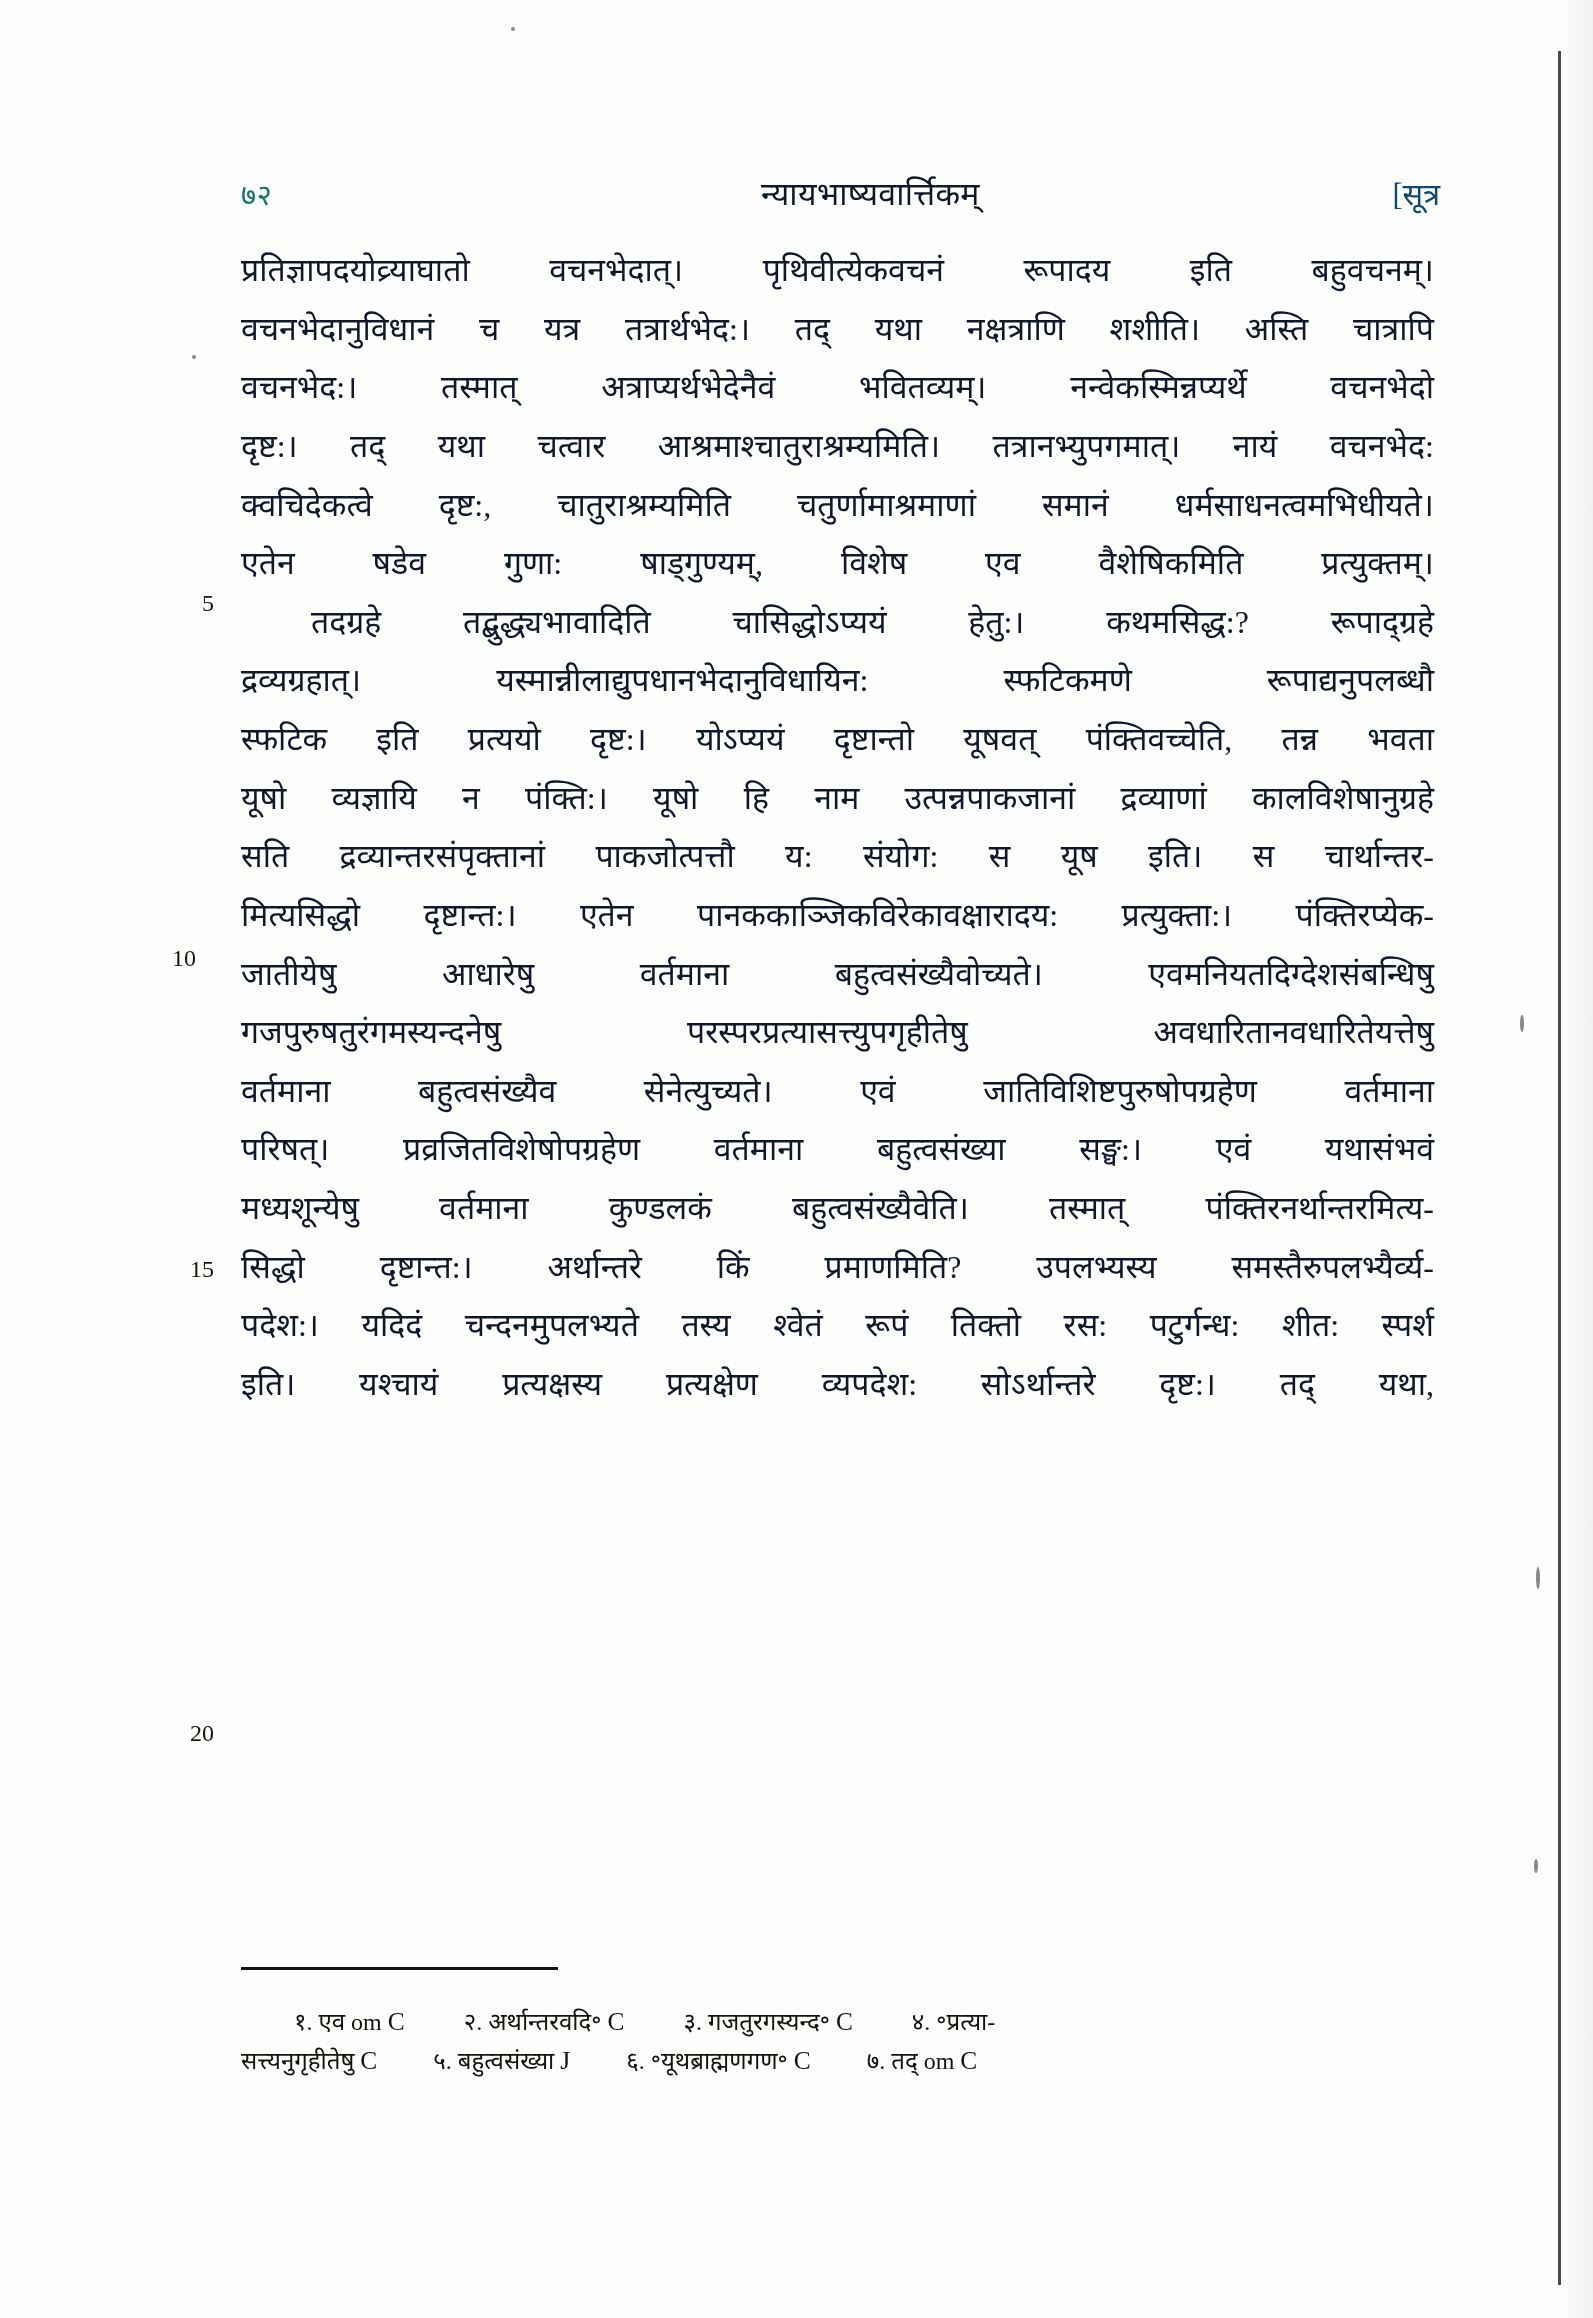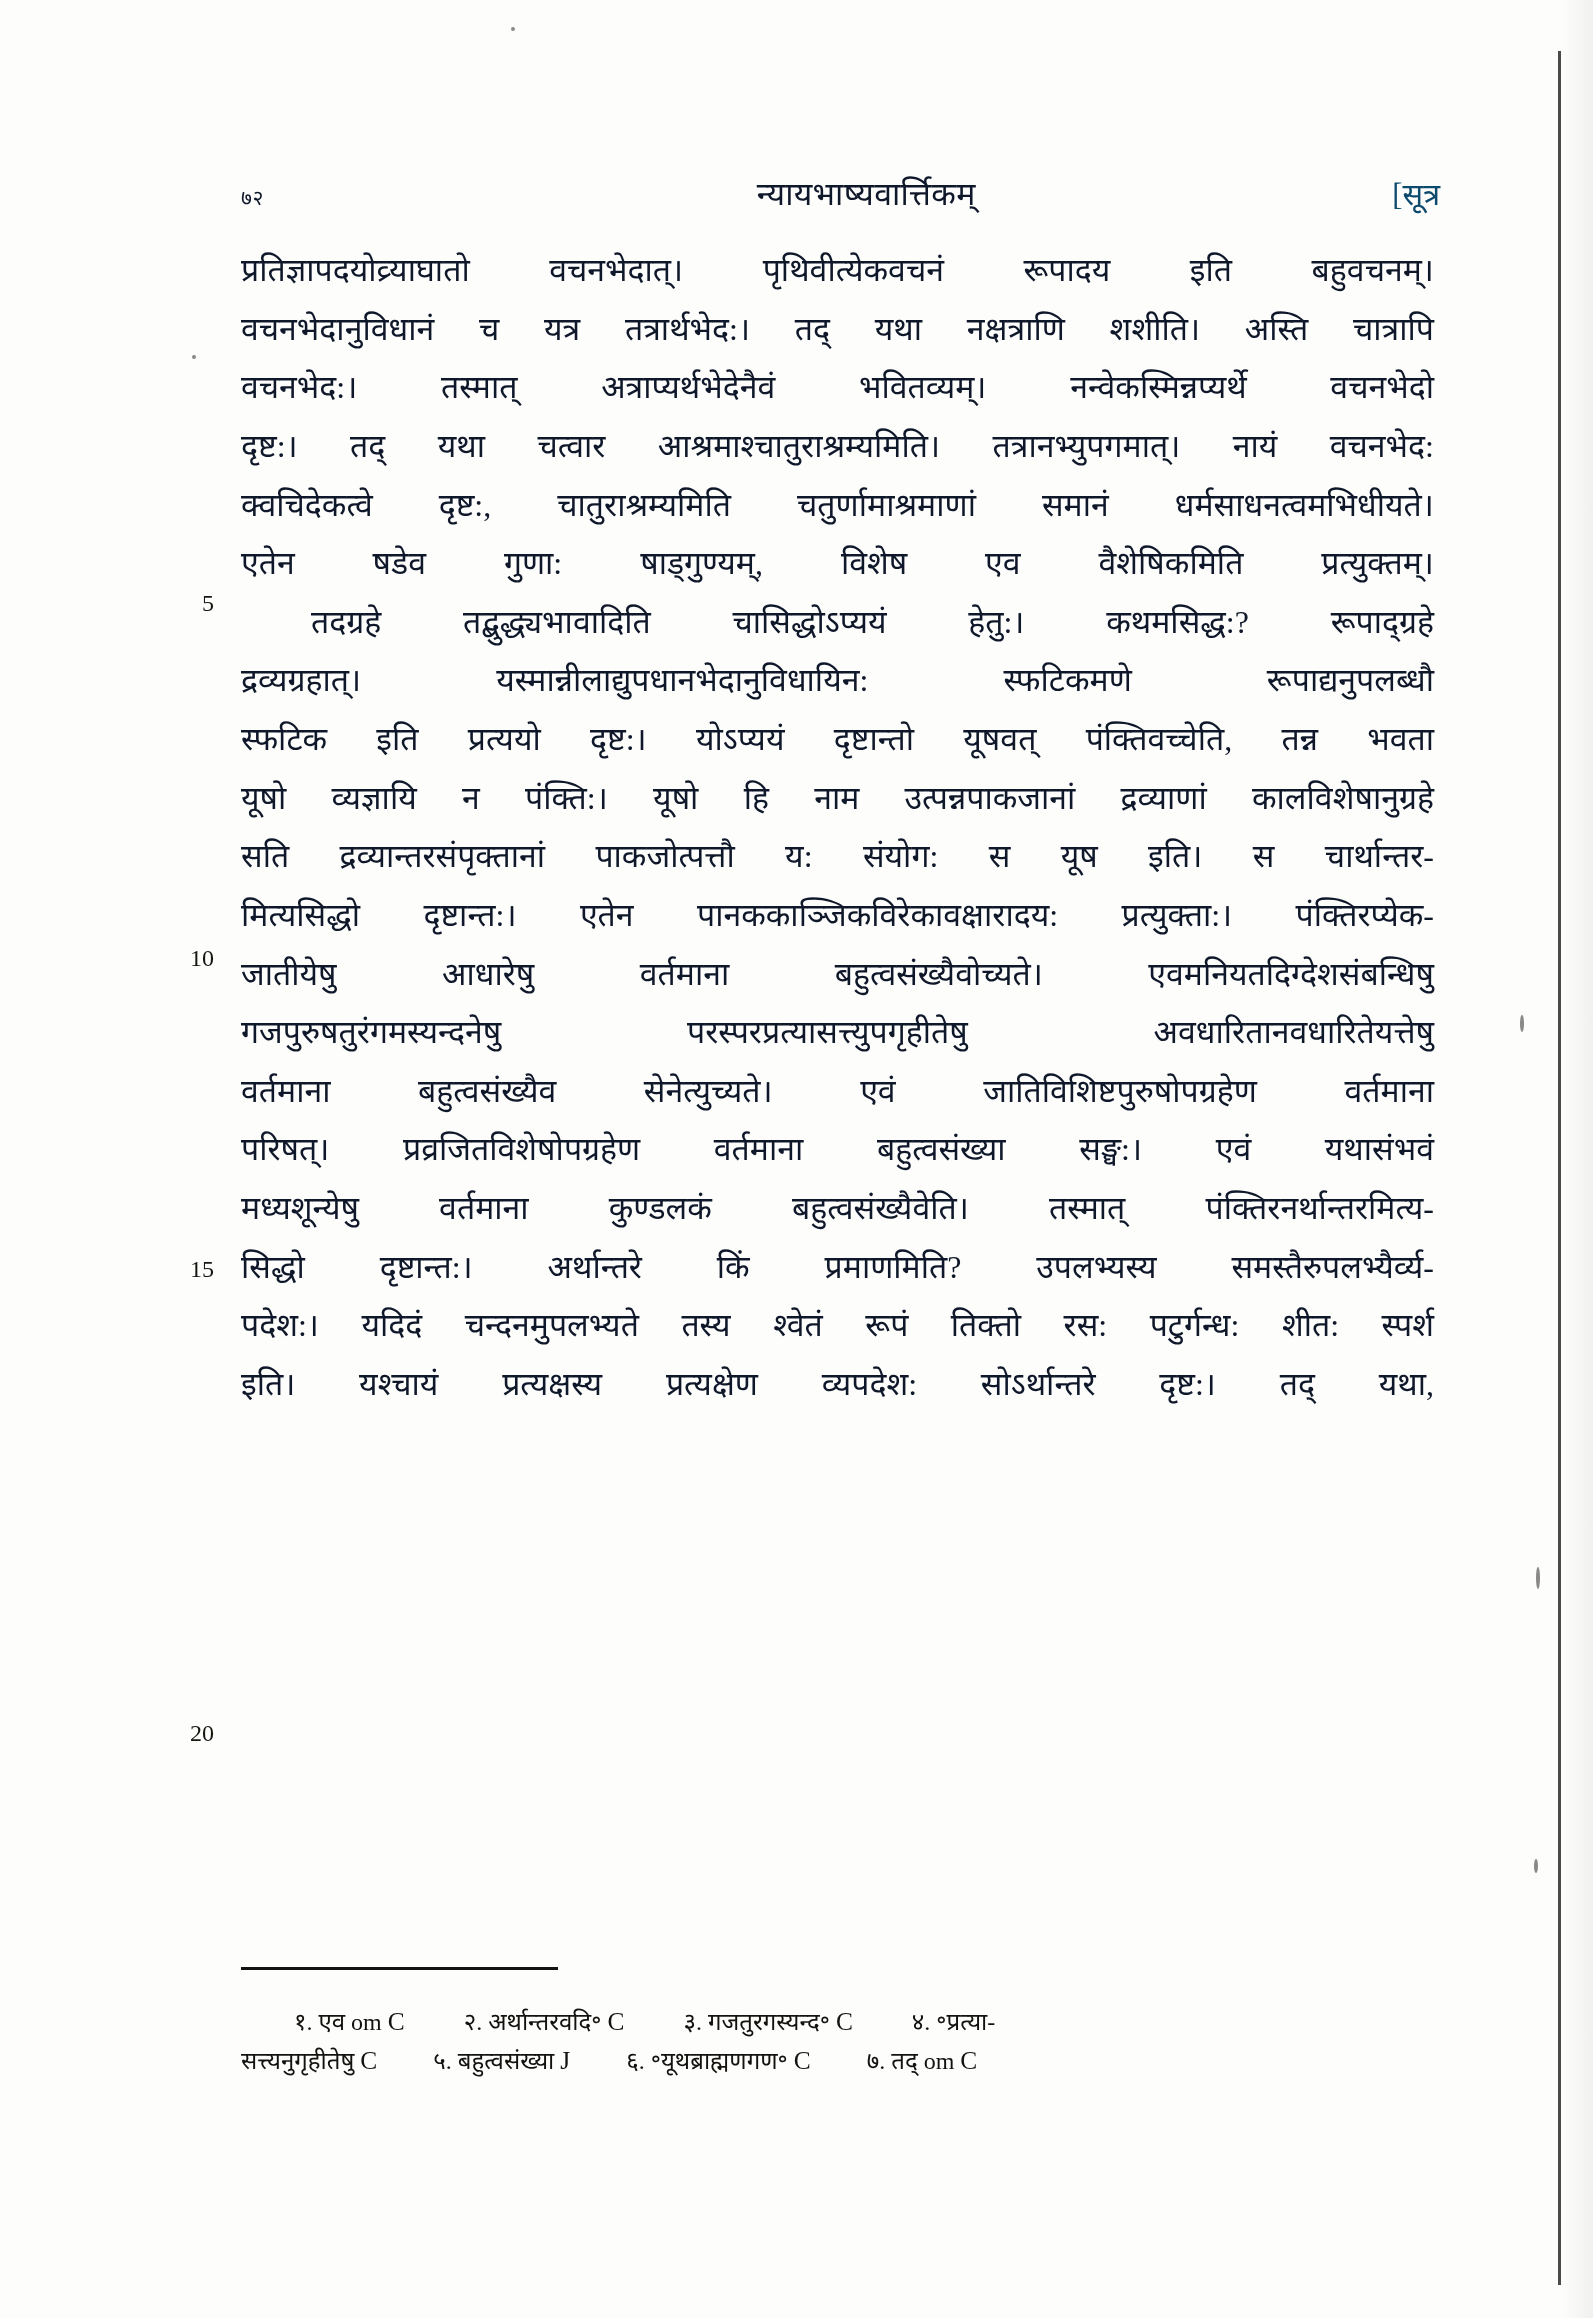--- a/index.html
+++ b/index.html
@@ -47,22 +47,22 @@
     position: absolute;
     left: 241px;
     top: 171px;
     width: 1199px;
     display: flex;
     align-items: baseline;
     justify-content: space-between;
     font-family: "Liberation Serif", serif;
   }
   .folio {
-    font-size: 21px;
-    color: #0f172a;
+    font-size: 29px;
+    color: #0f766e;
     letter-spacing: 0.6px;
   }
   .running-title {
     font-size: 32px;
     color: #0f172a;
     margin-left: 76px;
     letter-spacing: 0.3px;
   }
   .header-right {
     font-size: 30.5px;
@@ -95,21 +95,21 @@
   
   .linenum {
     position: absolute;
     width: 57px;
     text-align: right;
     font-size: 24px;
     color: #17150f;
     font-family: "Liberation Serif", serif;
   }
   .ln5  { left: 157px; top: 590px; }
-  .ln10 { left: 157px; top: 945px; }
+  .ln10 { left: 139px; top: 945px; }
   .ln15 { left: 157px; top: 1256px; }
   .ln20 { left: 157px; top: 1720px; }
   
   .fn-rule {
     position: absolute;
     left: 241px;
     top: 1967px;
     width: 317px;
     height: 2.5px;
     background: #15130f;

